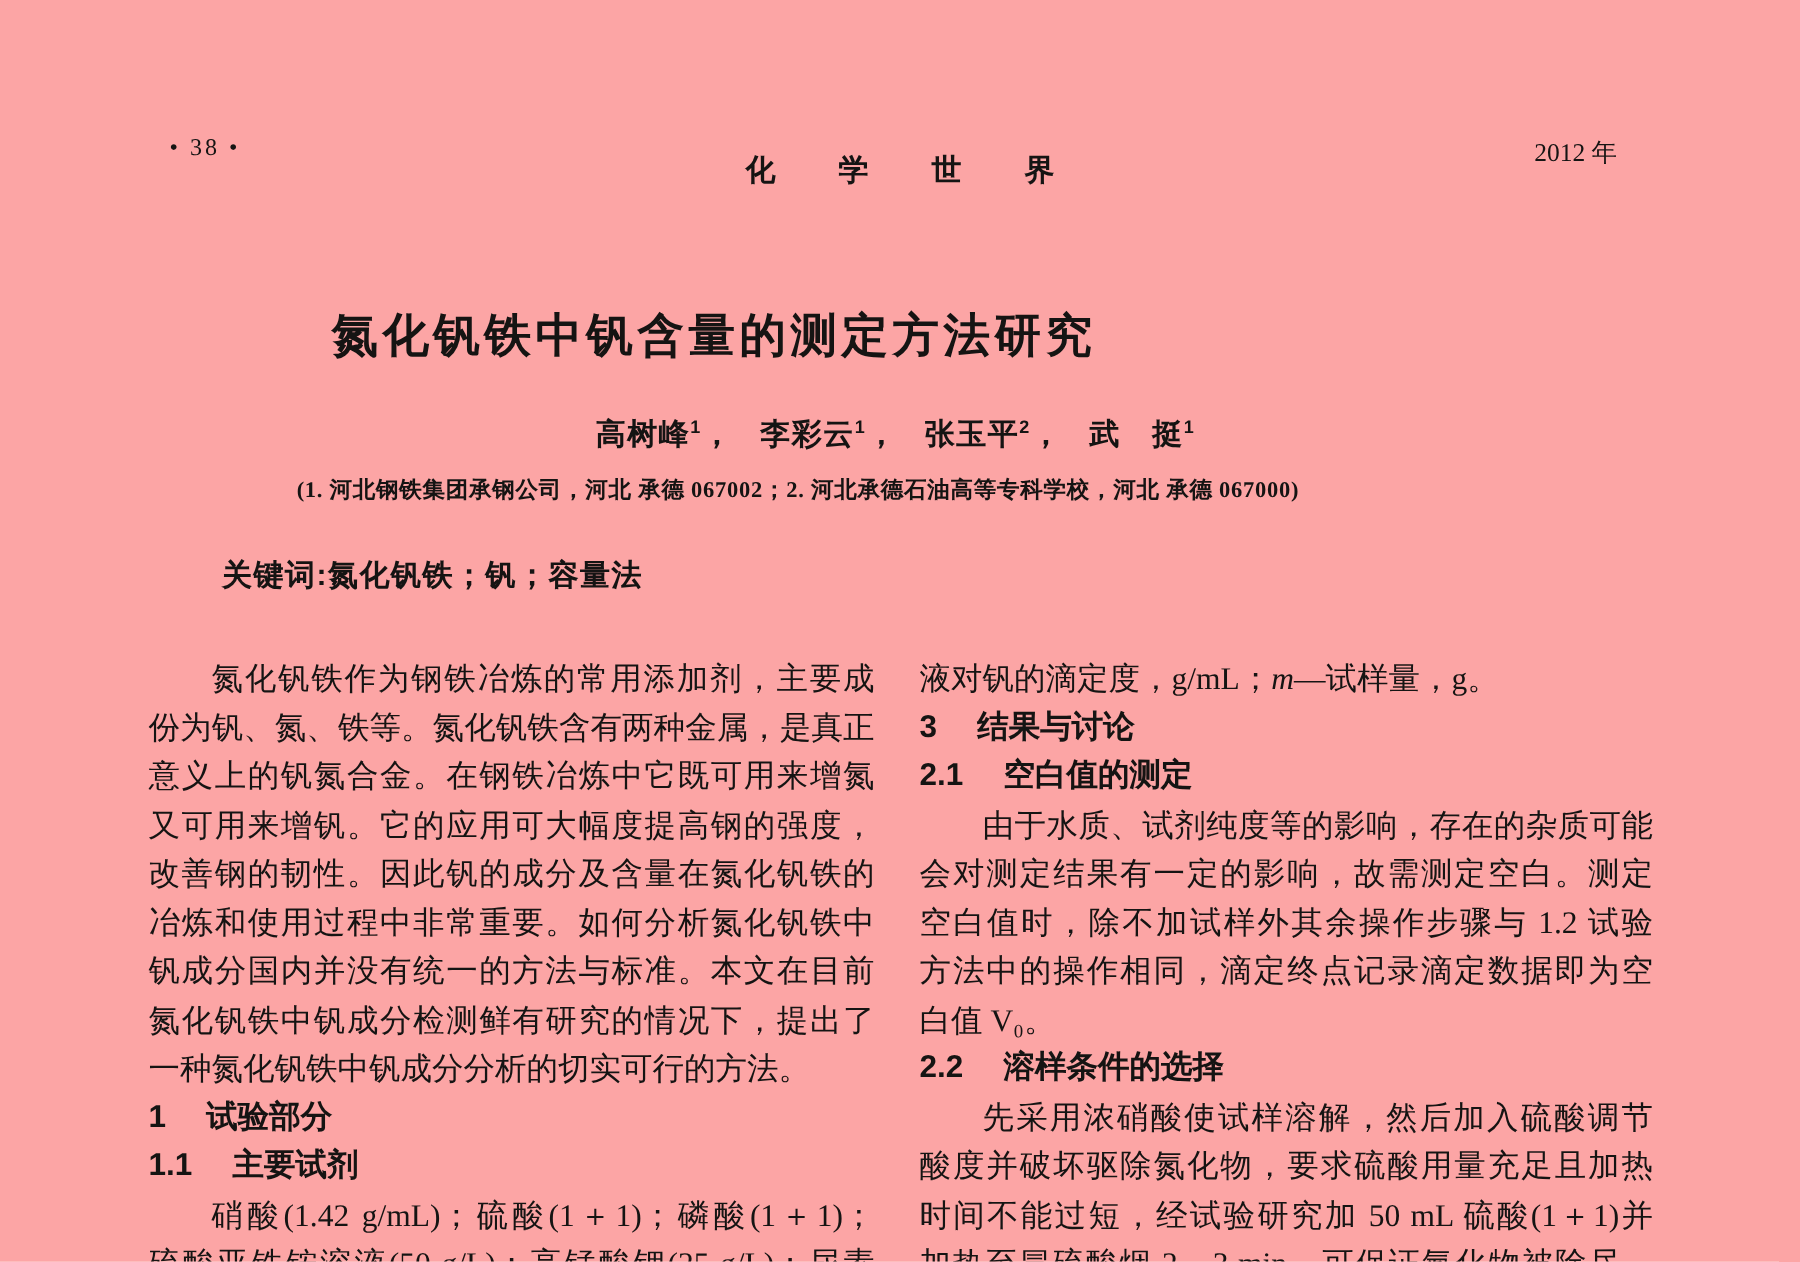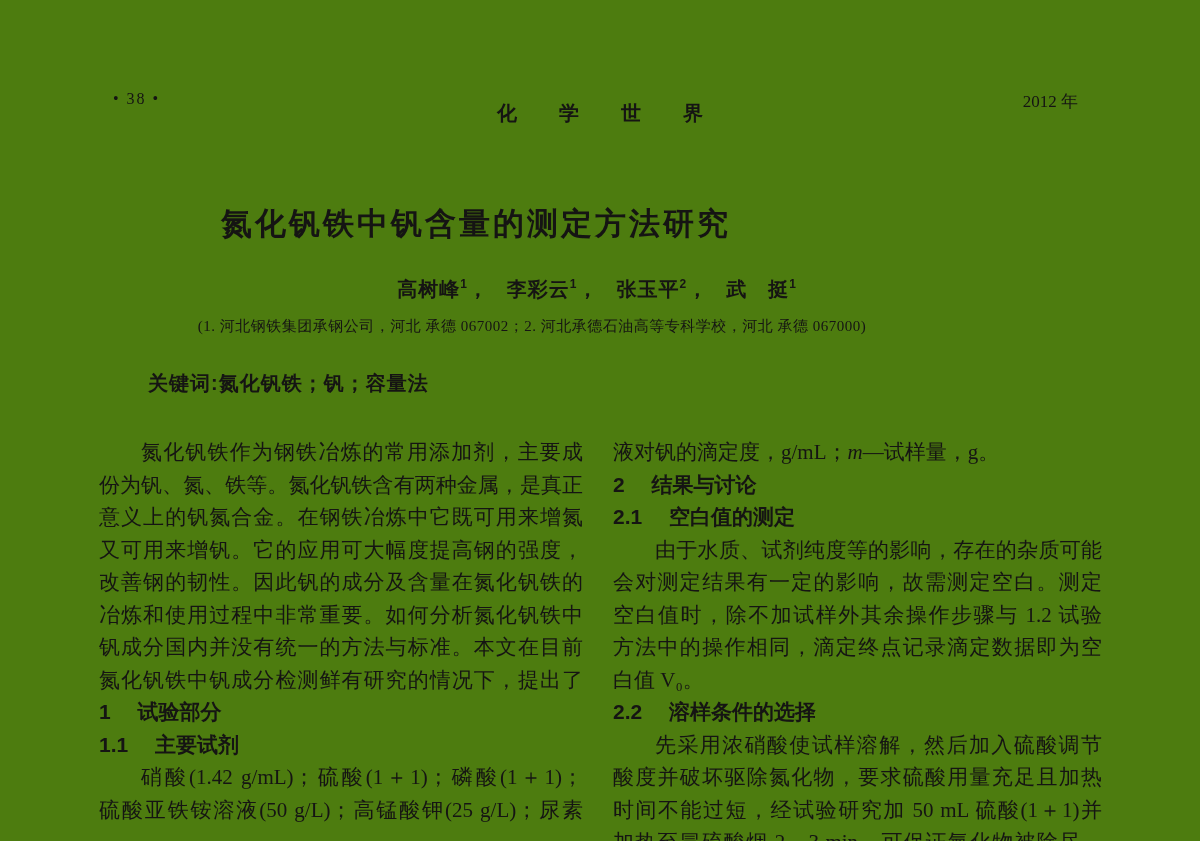--- a/index.html
+++ b/index.html
@@ -1,19 +1,19 @@
 <!DOCTYPE html>
 <html><head>
 <meta charset="utf-8">
 <style>
   html,body { margin:0; padding:0; }
   .page {
     position:relative;
     width:1200px; height:841px;
-    background:#4d7c0f;
+    background:#fca5a5;
     overflow:hidden;
     color:#151413;
     font-family:"Liberation Serif","DejaVu Serif",serif;
   }
 
   
   .header { position:absolute; left:0; top:88px; width:1200px; height:28px; }
   .page-number {
     position:absolute; left:113px; top:2px;
     font-size:16px; letter-spacing:2px;
@@ -37,21 +37,21 @@
     position:absolute; left:0; top:276px; width:1194px;
     text-align:center;
     font-family:"Liberation Sans","DejaVu Sans",sans-serif;
     font-weight:bold; font-size:20px; letter-spacing:1px;
     white-space:nowrap;
   }
   .authors sup { font-size:12px; font-weight:bold; vertical-align:super; line-height:0; }
   .author-sep { margin-right:18px; }
   .affiliation {
     position:absolute; left:0; top:317px; width:1064px;
-    text-align:center; font-weight:normal; font-size:15px;
+    text-align:center; font-weight:bold; font-size:15px;
     letter-spacing:0.5px;
   }
   .keywords-line {
     position:absolute; left:148px; top:370px;
     font-family:"Liberation Sans","DejaVu Sans",sans-serif;
     font-weight:bold; font-size:20px; letter-spacing:1px;
   }
 
   
   .col { position:absolute; top:436px; font-size:21px; }
@@ -99,31 +99,32 @@
 
   <div class="col col-left">
     <div class="line j indent">氮化钒铁作为钢铁冶炼的常用添加剂，主要成</div>
     <div class="line j">份为钒、氮、铁等。氮化钒铁含有两种金属，是真正</div>
     <div class="line j">意义上的钒氮合金。在钢铁冶炼中它既可用来增氮</div>
     <div class="line j">又可用来增钒。它的应用可大幅度提高钢的强度，</div>
     <div class="line j">改善钢的韧性。因此钒的成分及含量在氮化钒铁的</div>
     <div class="line j">冶炼和使用过程中非常重要。如何分析氮化钒铁中</div>
     <div class="line j">钒成分国内并没有统一的方法与标准。本文在目前</div>
     <div class="line j">氮化钒铁中钒成分检测鲜有研究的情况下，提出了</div>
+    <div class="line end">一种氮化钒铁中钒成分分析的切实可行的方法。</div>
     <div class="line h">1　 试验部分</div>
     <div class="line h">1.1　 主要试剂</div>
     <div class="line j indent">硝酸(1.42 g/mL)；硫酸(1＋1)；磷酸(1＋1)；</div>
     <div class="line j">硫酸亚铁铵溶液(50 g/L)；高锰酸钾(25 g/L)；尿素</div>
   </div>
 
   <div class="col col-right">
     <div class="line end">
       <span>液对钒的滴定度，g/mL；</span><span class="var-italic">m</span><span>—试样量，g。</span>
     </div>
-    <div class="line h">2　 结果与讨论</div>
+    <div class="line h">3　 结果与讨论</div>
     <div class="line h">2.1　 空白值的测定</div>
     <div class="line j indent">由于水质、试剂纯度等的影响，存在的杂质可能</div>
     <div class="line j">会对测定结果有一定的影响，故需测定空白。测定</div>
     <div class="line j">空白值时，除不加试样外其余操作步骤与 1.2 试验</div>
     <div class="line j">方法中的操作相同，滴定终点记录滴定数据即为空</div>
     <div class="line end">白值 V₀。</div>
     <div class="line h">2.2　 溶样条件的选择</div>
     <div class="line j indent">先采用浓硝酸使试样溶解，然后加入硫酸调节</div>
     <div class="line j">酸度并破坏驱除氮化物，要求硫酸用量充足且加热</div>
     <div class="line j">时间不能过短，经试验研究加 50 mL 硫酸(1＋1)并</div>

